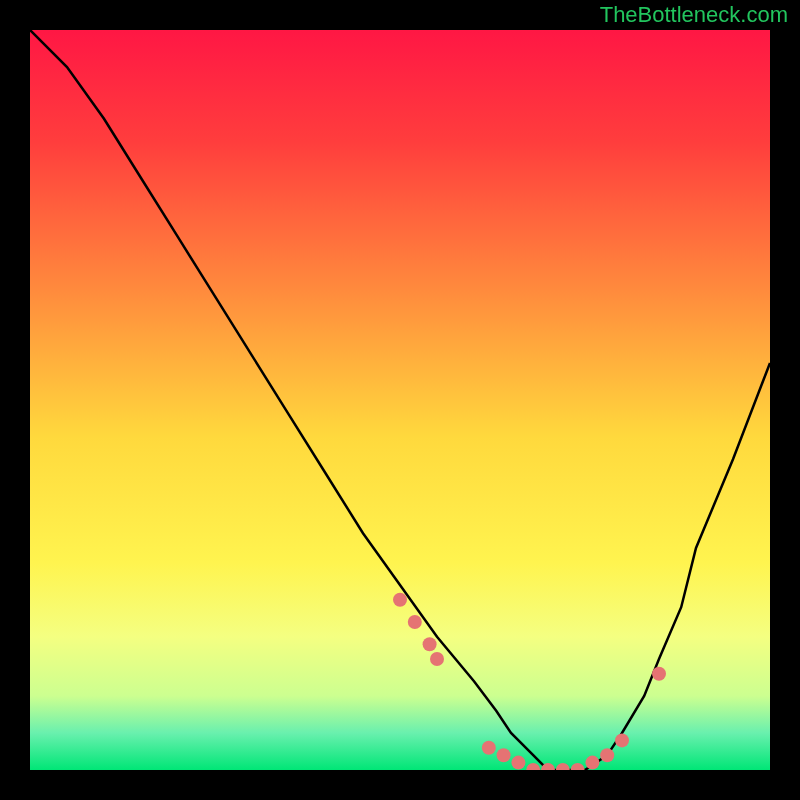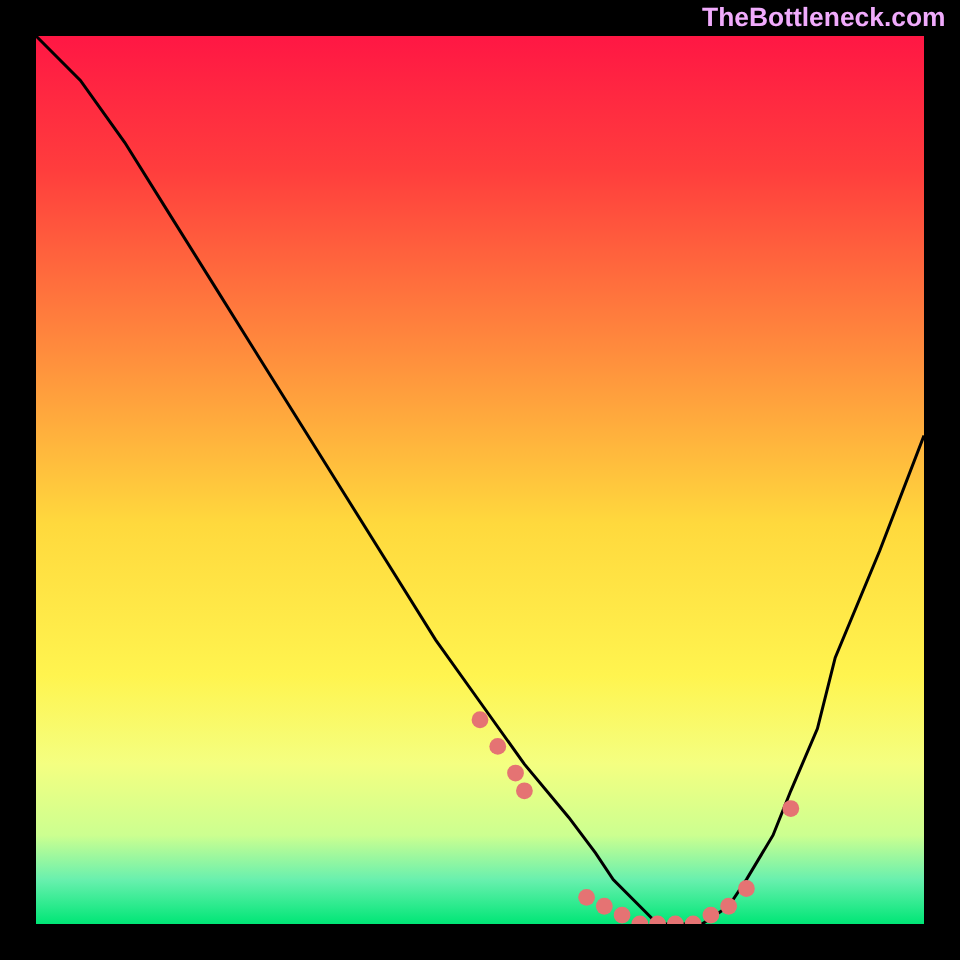--- a/index.html
+++ b/index.html
@@ -7,23 +7,23 @@
       width: 800px;
       height: 800px;
       background: #000;
       position: relative;
       font-family: Arial, sans-serif;
     }
     .watermark {
       position: absolute;
       top: 2px;
       right: 12px;
-      color: #f0abfc;
+      color: #22c55e;
       font-size: 22px;
-      font-weight: 700;
+      font-weight: 400;
       z-index: 10;
     }
     .chart-area {
       position: absolute;
       left: 30px;
       top: 30px;
       width: 740px;
       height: 740px;
       overflow: hidden;
     }

